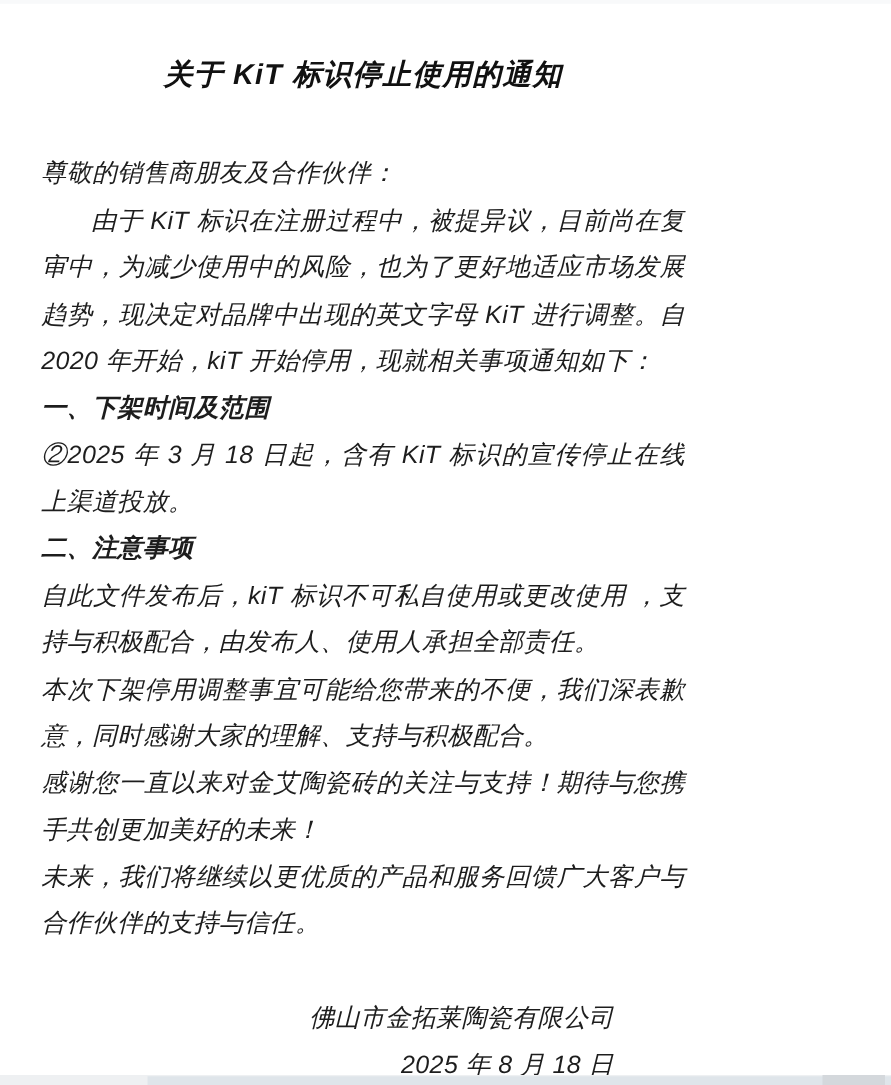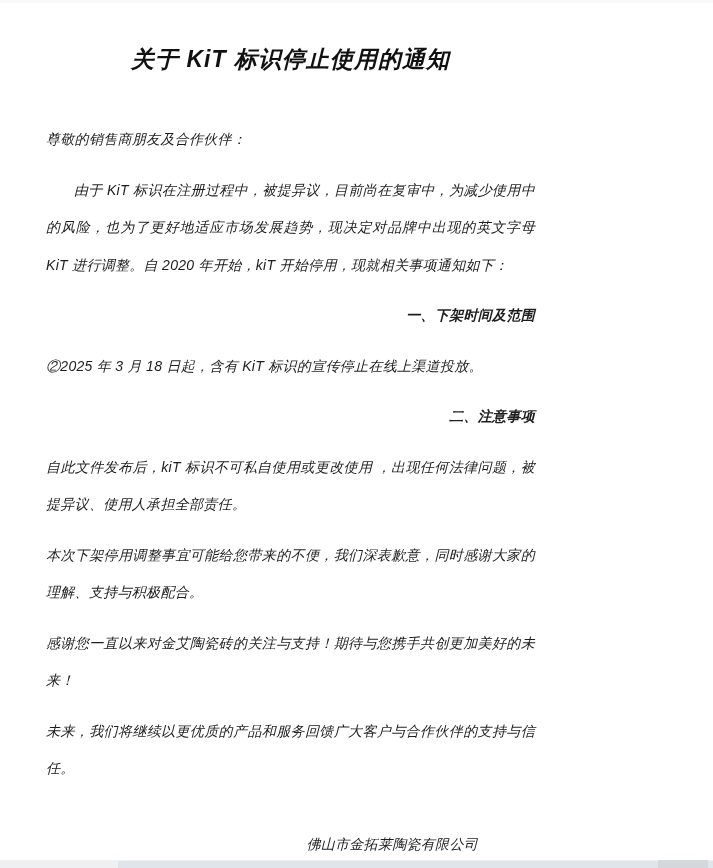--- a/index.html
+++ b/index.html
@@ -31,32 +31,32 @@
   }
   .doc-title {
     font-size: 23px;
     font-weight: bold;
     text-align: center;
     letter-spacing: 1px;
     margin: 0 0 46px 0;
     color: #111111;
   }
   .para {
-    margin: 13px;
-    font-size: 14px;
+    margin: 0;
+    font-size: 20px;
     line-height: 37.5px;
     text-align: justify;
     letter-spacing: 0.3px;
   }
   .para.indent {
     text-indent: 2em;
   }
   .para.bold-heading {
     font-weight: bold;
-    text-align: right;
+    text-align: left;
   }
   .signature-block {
     margin-top: 38px;
     margin-left: auto;
     margin-right: 57px;
     width: fit-content;
     text-align: center;
   }
   .signature-block .para {
     text-align: right;
@@ -94,21 +94,21 @@
 
   <p class="para indent">由于 KiT 标识在注册过程中，被提异议，目前尚在复审中，为减少使用中的风险，也为了更好地适应市场发展趋势，现决定对品牌中出现的英文字母 KiT 进行调整。自 2020 年开始，kiT 开始停用，现就相关事项通知如下：</p>
 
   <p class="para bold-heading">一、下架时间及范围</p>
 
 
   <p class="para">②2025 年 3 月 18 日起，含有 KiT 标识的宣传停止在线上渠道投放。</p>
 
   <p class="para bold-heading">二、注意事项</p>
 
-  <p class="para">自此文件发布后，kiT 标识不可私自使用或更改使用 ，出现任何法律问题，被提异议、使用人承担全部责任。</p>
+  <p class="para">自此文件发布后，kiT 标识不可私自使用或更改使用 ，支持与积极配合，由发布人、使用人承担全部责任。</p>
 
   <p class="para">本次下架停用调整事宜可能给您带来的不便，我们深表歉意，同时感谢大家的理解、支持与积极配合。</p>
 
   <p class="para">感谢您一直以来对金艾陶瓷砖的关注与支持！期待与您携手共创更加美好的未来！</p>
 
   <p class="para">未来，我们将继续以更优质的产品和服务回馈广大客户与合作伙伴的支持与信任。</p>
 
   <div class="signature-block">
     <p class="para">佛山市金拓莱陶瓷有限公司</p>
     <p class="para">2025 年 8 月 18 日</p>

